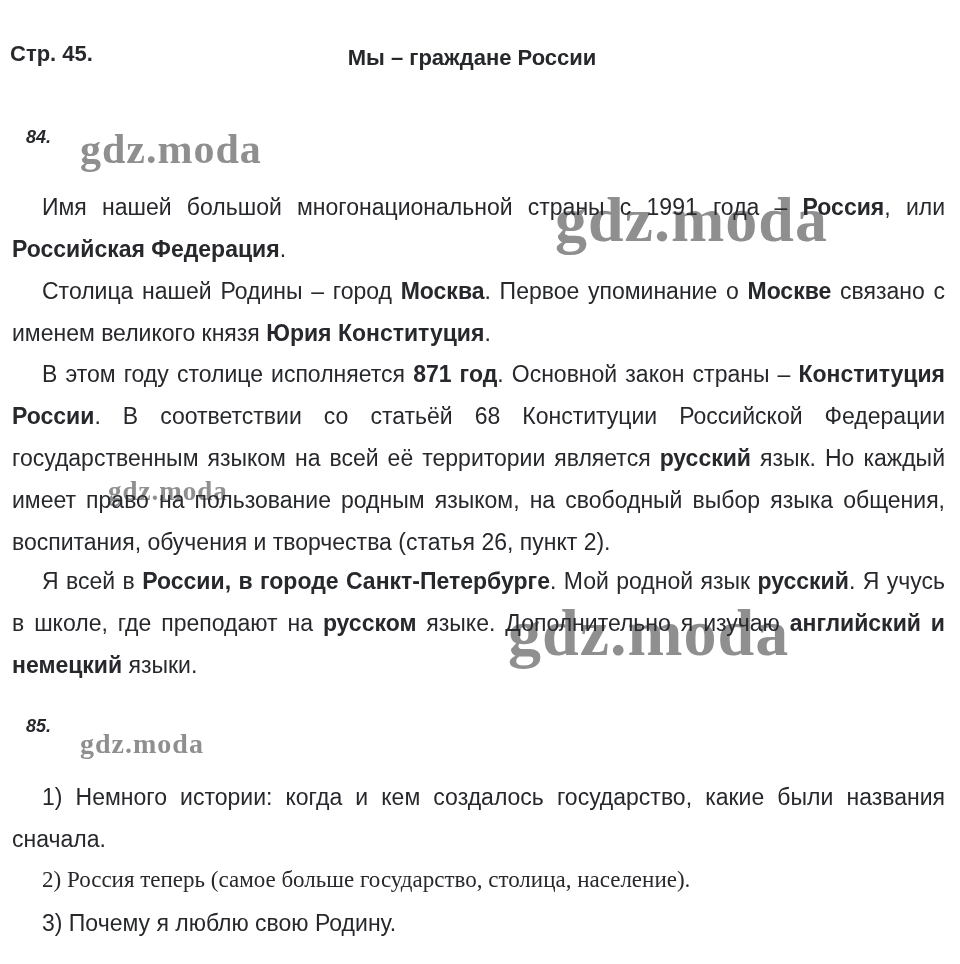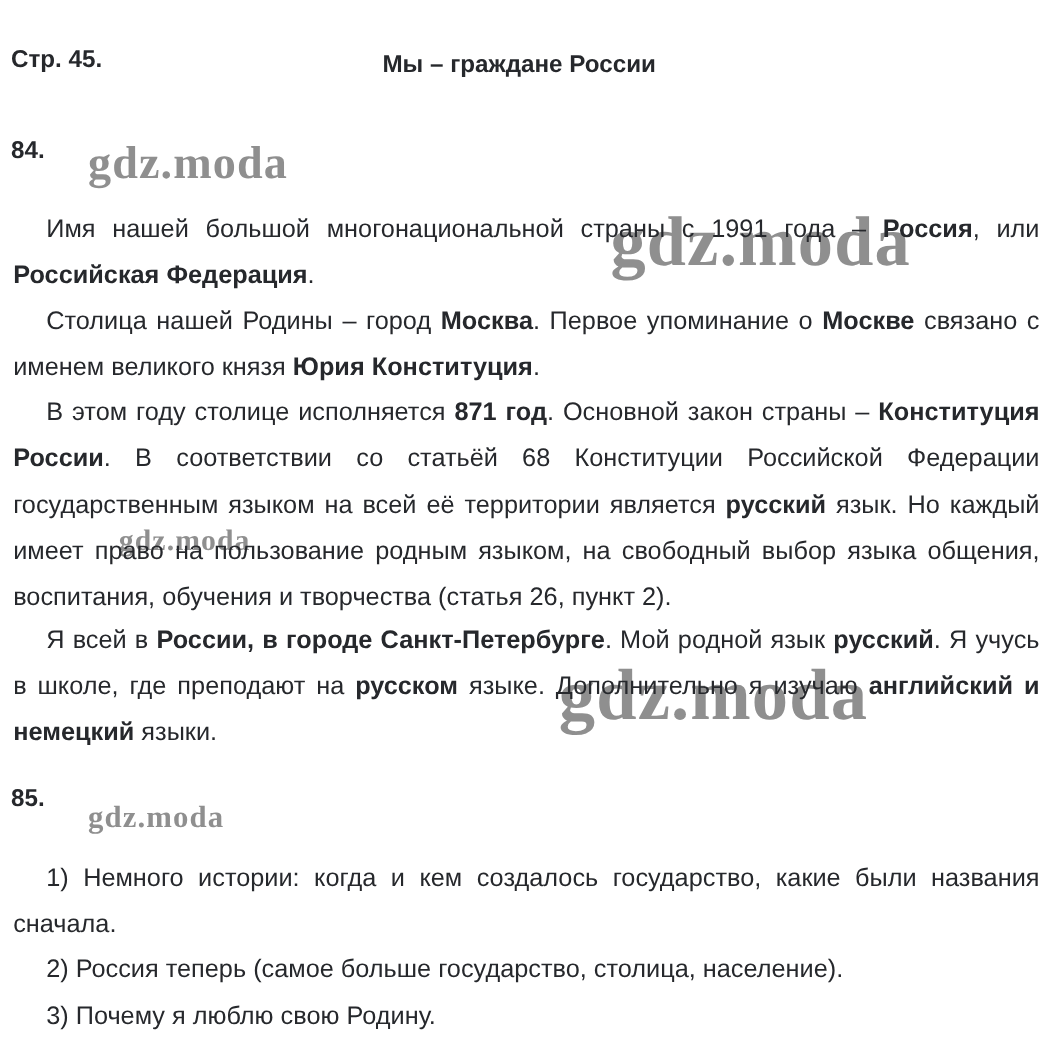--- a/index.html
+++ b/index.html
@@ -18,39 +18,40 @@
     z-index: 2;
     margin-top: 36px;
   }
   .title {
     top: 44px; left: 0; right: 16px;
     text-align: center;
     font-size: 22px; line-height: 28px; font-weight: bold;
     z-index: 2;
   }
   .sec-num {
-    left: 10px;
-    font-size: 22px; line-height: 28px; font-weight: bold;
+    left: 26px;
+    font-size: 18px; line-height: 28px; font-weight: bold;
     z-index: 2;
+    font-style: italic;
   }
   .sec-84 { top: 123px; }
   .sec-85 { top: 712px; }
   .para {
     left: 12px; right: 15px;
     font-size: 23px; line-height: 42px;
     text-align: justify;
     text-indent: 30px;
     z-index: 2;
   }
   .p1 { top: 163px; }
   .p2 { top: 247px; }
   .p3 { top: 330px; }
   .p4 { top: 537px; }
   .i1 { top: 753px; }
-  .i2 { top: 836px; }
+  .i2 { top: 836px; font-family: Liberation Serif, serif; }
   .i3 { top: 879px; }
   .para b { font-weight: bold; }
   .wm {
     font-family: Liberation Serif, serif;
     font-weight: bold;
     color: rgba(100,100,100,0.72);
     text-shadow: 1px 1px 0 rgba(255,255,255,0.55);
     white-space: nowrap;
     z-index: 1;
     letter-spacing: 1px;

